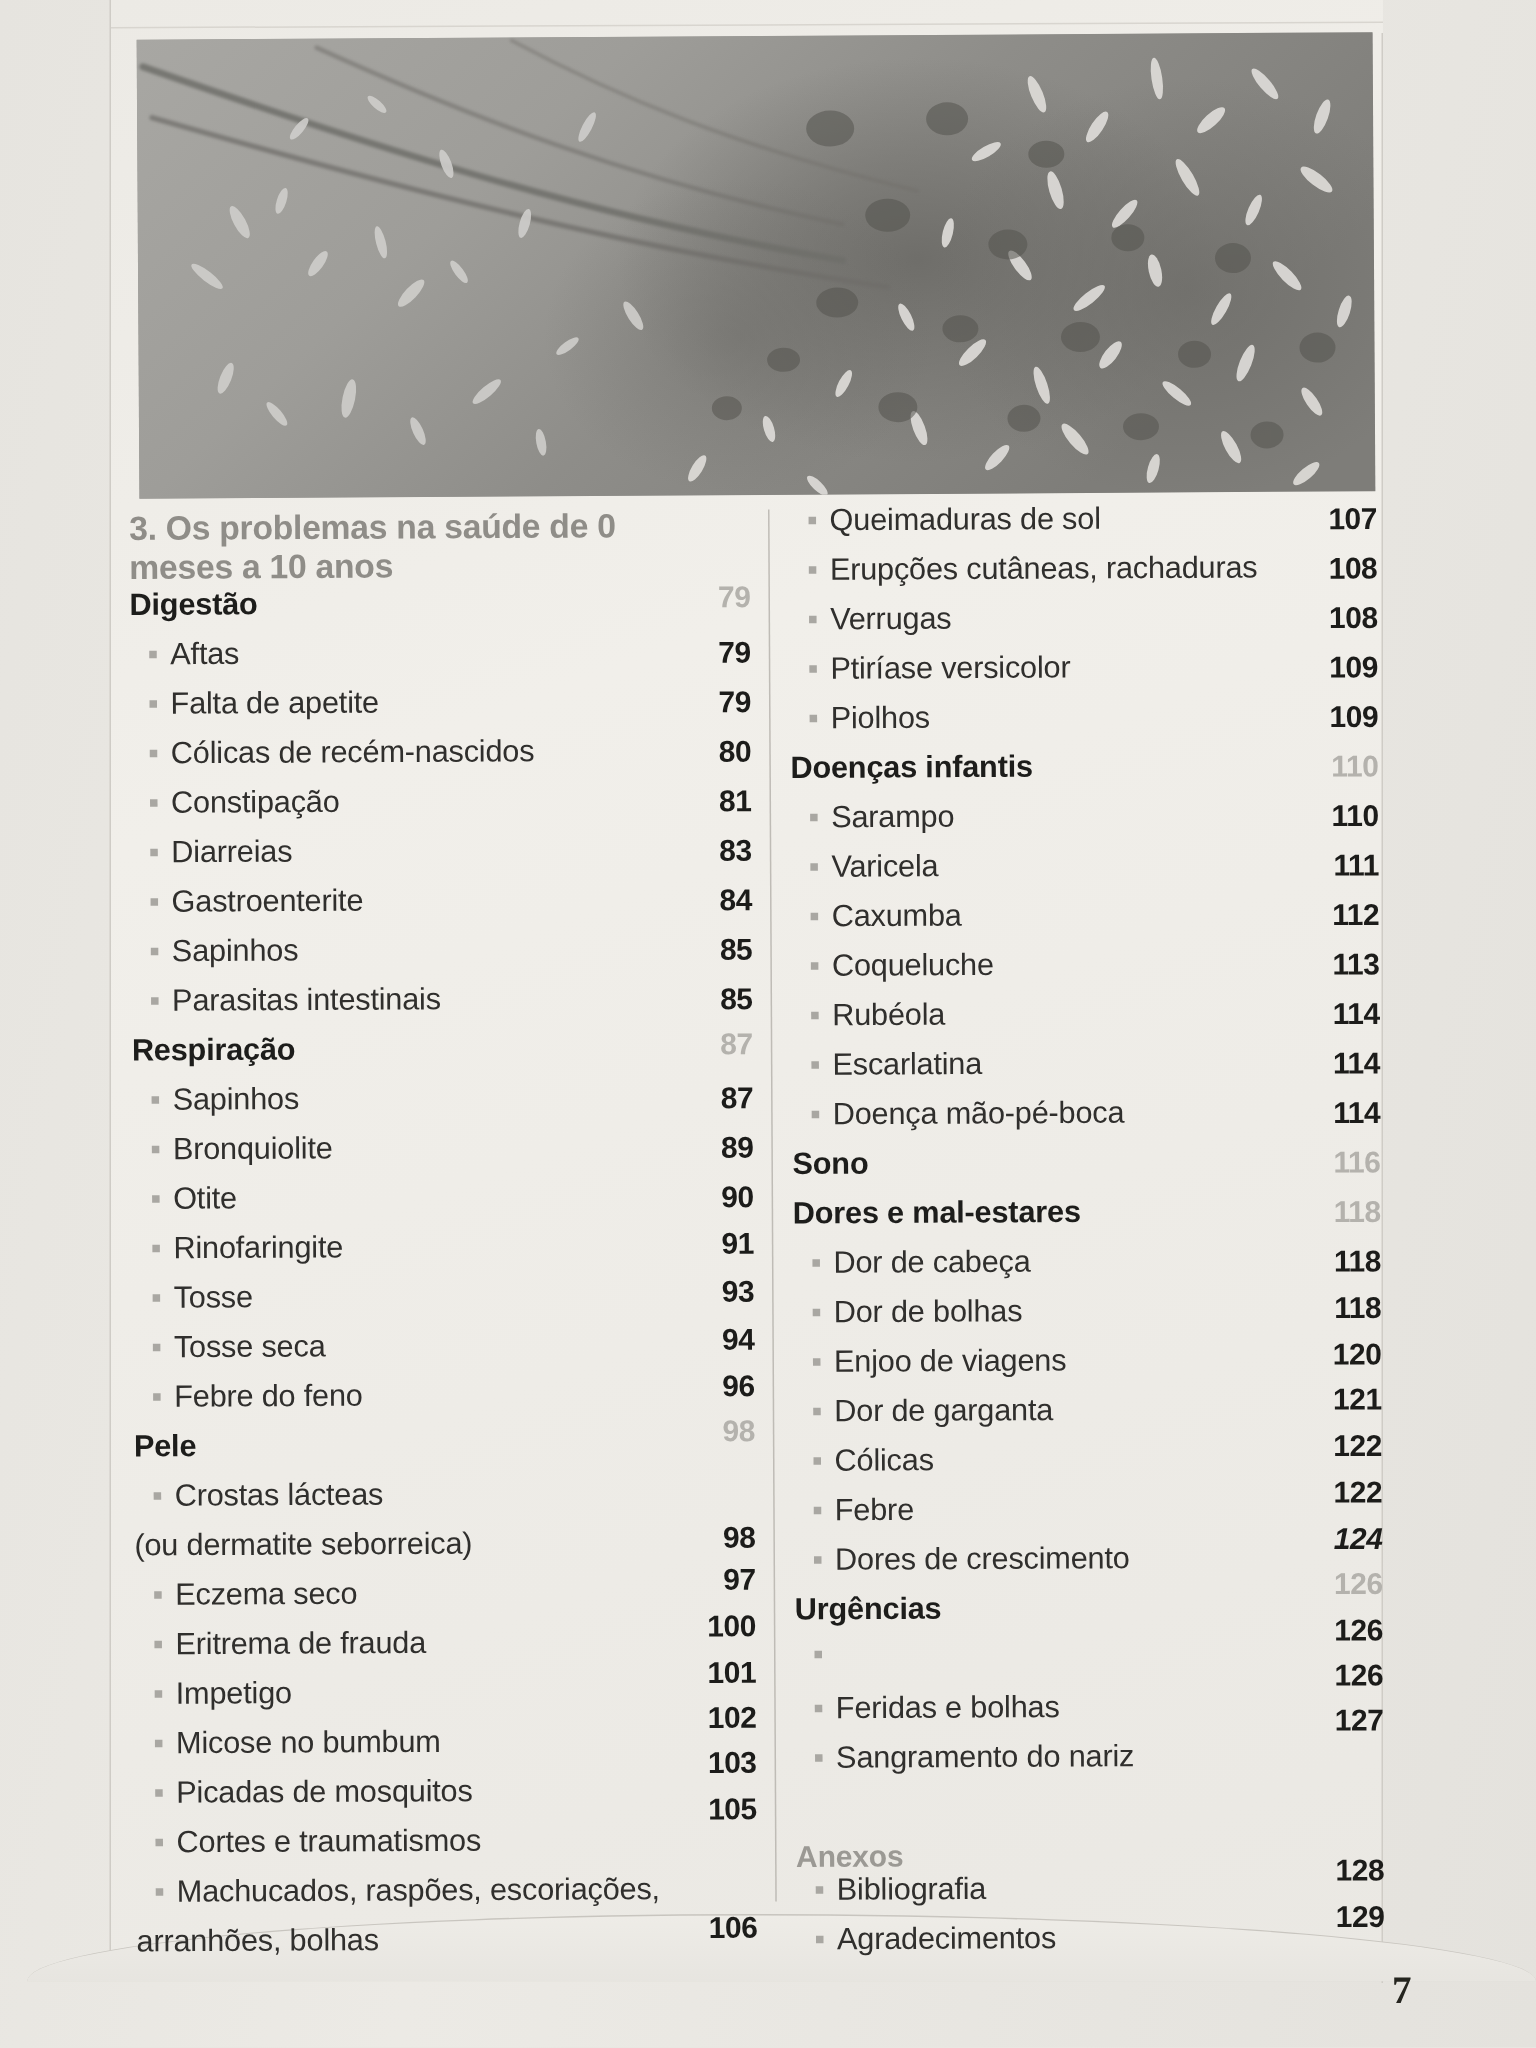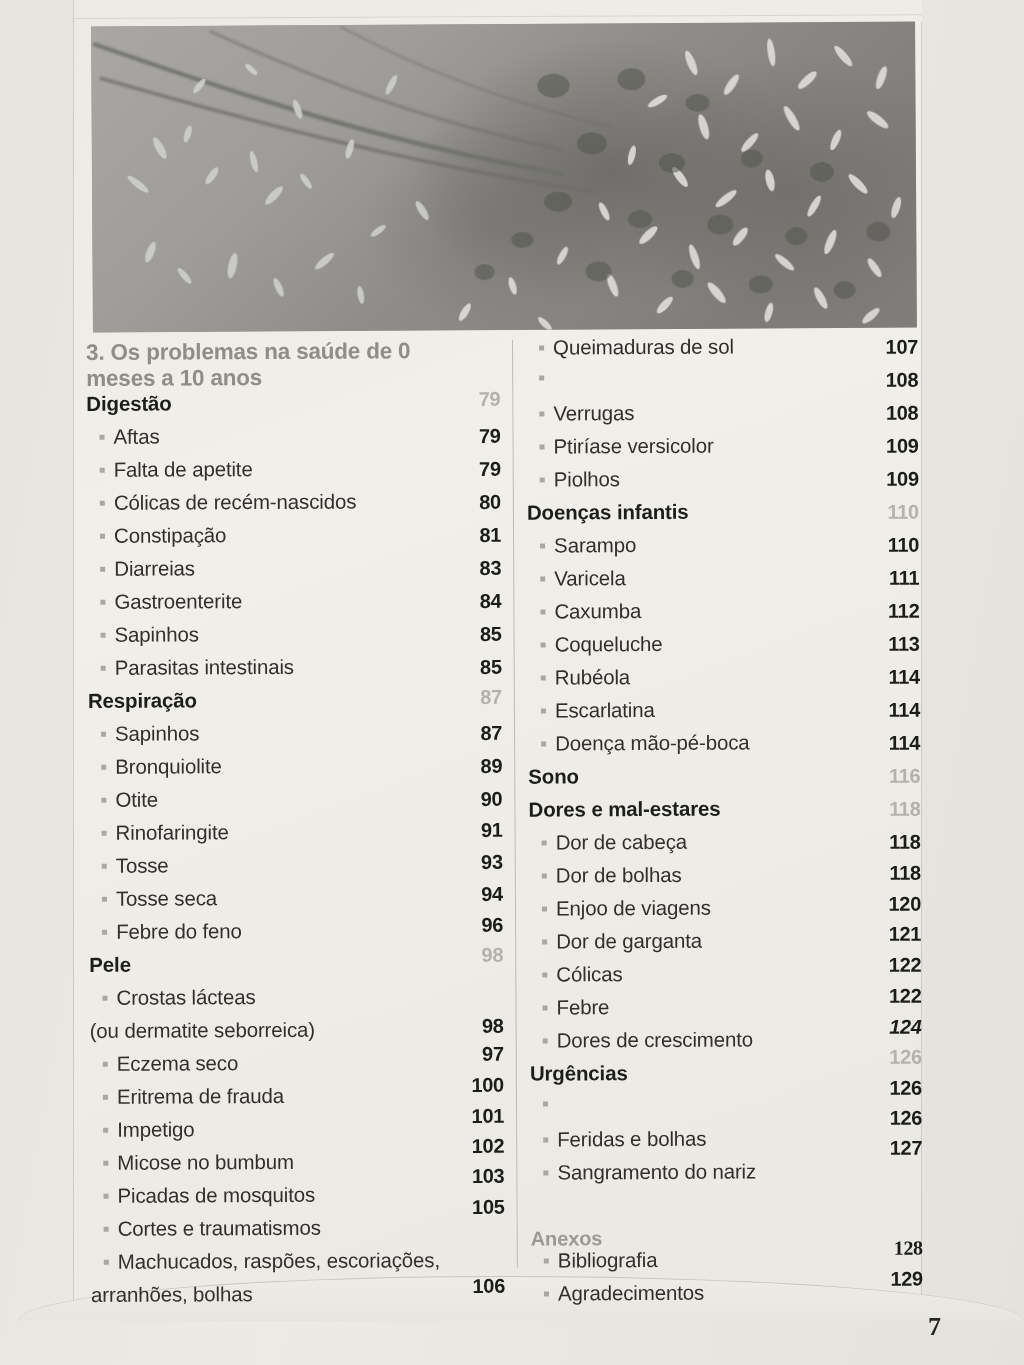--- a/index.html
+++ b/index.html
@@ -358,21 +358,21 @@
         <div class="row wrap">
           <span class="wrapline">arranhões, bolhas</span>
           <span class="pagenum" style="top: -8px;">106</span>
         </div>
       </div>
   </div>
 
   <div class="column" id="col-right">
     <div id="right-entries">
         <div class="row item"><span class="bullet"></span><span class="label">Queimaduras de sol</span><span class="pagenum" style="top: 0px;">107</span></div>
-        <div class="row item"><span class="bullet"></span><span class="pagenum" style="top: 0px;">108</span></div>
+        <div class="row item"><span class="bullet"></span><span class="label">Erupções cutâneas, rachaduras</span><span class="pagenum" style="top: 0px;">108</span></div>
         <div class="row item"><span class="bullet"></span><span class="label">Verrugas</span><span class="pagenum" style="top: 0px;">108</span></div>
         <div class="row item"><span class="bullet"></span><span class="label">Ptiríase versicolor</span><span class="pagenum" style="top: 0px;">109</span></div>
         <div class="row item"><span class="bullet"></span><span class="label">Piolhos</span><span class="pagenum" style="top: 0px;">109</span></div>
         <div class="row section"><span class="label">Doenças infantis</span><span class="pagenum muted" style="top: 0px;">110</span></div>
         <div class="row item"><span class="bullet"></span><span class="label">Sarampo</span><span class="pagenum" style="top: 0px;">110</span></div>
         <div class="row item"><span class="bullet"></span><span class="label">Varicela</span><span class="pagenum" style="top: 0px;">111</span></div>
         <div class="row item"><span class="bullet"></span><span class="label">Caxumba</span><span class="pagenum" style="top: 0px;">112</span></div>
         <div class="row item"><span class="bullet"></span><span class="label">Coqueluche</span><span class="pagenum" style="top: 0px;">113</span></div>
         <div class="row item"><span class="bullet"></span><span class="label">Rubéola</span><span class="pagenum" style="top: 0px;">114</span></div>
         <div class="row item"><span class="bullet"></span><span class="label">Escarlatina</span><span class="pagenum" style="top: 0px;">114</span></div>
@@ -387,19 +387,19 @@
         <div class="row item"><span class="bullet"></span><span class="label">Febre</span><span class="pagenum" style="top: -11px;">122</span></div>
         <div class="row item"><span class="bullet"></span><span class="label">Dores de crescimento</span><span class="pagenum" style="top: -13px; font-style: italic;">124</span></div>
         <div class="row section"><span class="label">Urgências</span><span class="pagenum muted" style="top: -16px;">126</span></div>
         <div class="row item"><span class="bullet"></span><span class="pagenum" style="top: -18px;">126</span></div>
         <div class="row item"><span class="bullet"></span><span class="label">Feridas e bolhas</span><span class="pagenum" style="top: -21px;">126</span></div>
         <div class="row item"><span class="bullet"></span><span class="label">Sangramento do nariz</span><span class="pagenum" style="top: -24px;">127</span></div>
       </div>
     <div class="spacer"></div>
     <h2 class="anexos-title">Anexos</h2>
     <div id="anexos-entries">
-        <div class="row item"><span class="bullet"></span><span class="label">Bibliografia</span><span class="pagenum" style="top: -12px; font-family: Liberation Serif, serif;">128</span></div>
+        <div class="row item"><span class="bullet"></span><span class="label">Bibliografia</span><span class="pagenum" style="top: -12px;">128</span></div>
         <div class="row item"><span class="bullet"></span><span class="label">Agradecimentos</span><span class="pagenum" style="top: -14px;">129</span></div>
       </div>
   </div>
 </div>
 
 <div id="folio">7</div>
 
 </body></html>

